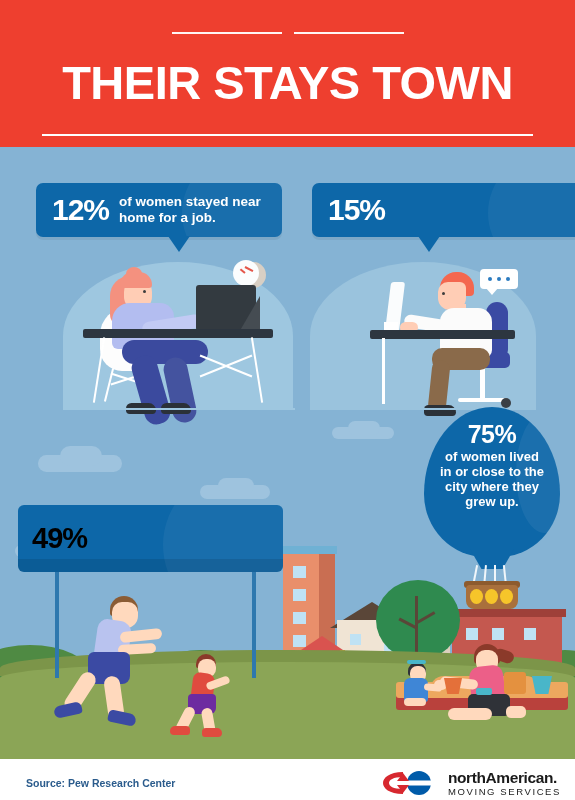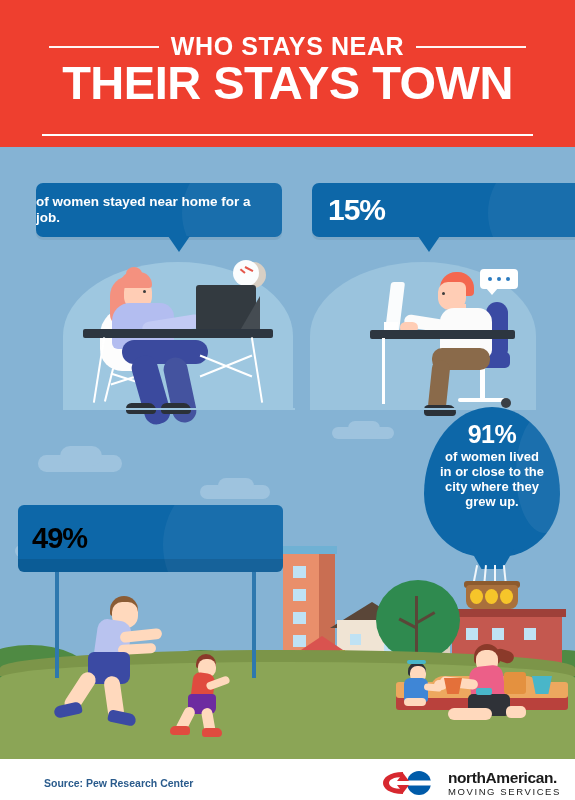--- a/index.html
+++ b/index.html
@@ -131,36 +131,35 @@
 
   
   .sh { position:absolute; }
 
   
   .footer {
     position:absolute; left:0; top:753px; width:575px; height:47px; background:#ffffff;
     border-top: 6px solid #8ba556;
   }
   .source {
-    position:absolute; left:44px; top:18px; font-size:10.5px; color:#2a5b8c; font-weight:bold;
+    position:absolute; left:26px; top:18px; font-size:10.5px; color:#2a5b8c; font-weight:bold;
   }
   .logo { position:absolute; right:14px; top:10px; height:28px; display:flex; align-items:center; gap:7px; }
   .logo-text { line-height:1; }
   .logo-main { font-size:15.5px; font-weight:bold; color:#1a1a1a; letter-spacing:-.4px; }
   .logo-sub { font-size:9.5px; color:#1a1a1a; letter-spacing:1.6px; margin-top:1px; }
 </style>
 </head>
 <body>
 
 <div class="poster">
 
   <div class="header">
     <div class="kicker-row">
       <div class="kicker-rule"></div>
-      <div class="kicker-text">WHO STAYS NEAR</div>
       <div class="kicker-rule"></div>
     </div>
     <div class="headline">THEIR STAYS TOWN</div>
     <div class="header-rule"></div>
   </div>
 
   <div class="sky"></div>
 
   <div class="cloud" style="left:38px;  top:455px; width:84px; height:17px;"></div>
   <div class="cloud" style="left:60px;  top:446px; width:42px; height:20px;"></div>
@@ -233,34 +232,35 @@
   <div class="sh" style="left:424px;top:405px;width:32px;height:11px;background:#2b3138;border-radius:5px 8px 4px 4px;"></div>
 
   <div class="sh" style="left:388px;top:282px;width:14px;height:50px;background:#fafcfd;border-radius:3px;transform:skewX(-7deg);"></div>
   <div class="sh" style="left:384px;top:322px;width:14px;height:12px;background:#ffffff;"></div>
   <div class="sh" style="left:370px;top:330px;width:145px;height:9px;background:#2d3640;border-radius:2px;"></div>
   <div class="sh" style="left:382px;top:338px;width:3px;height:66px;background:#ffffff;"></div>
   <div class="sh" style="left:310px;top:408px;width:226px;height:2px;background:#9ac3dd;"></div>
 
   <div class="bubble" style="left:36px; top:183px; width:246px; height:54px;">
     <div class="sheen"></div>
+    <div class="pct">12%</div>
     <div class="desc">of women stayed near home for a job.</div>
   </div>
   <div class="bubble-tail" style="left:168px; top:236px;"></div>
 
   <div class="bubble" style="left:312px; top:183px; width:276px; height:54px;">
     <div class="sheen"></div>
     <div class="pct">15%</div>
   </div>
   <div class="bubble-tail" style="left:418px; top:236px;"></div>
 
   <div class="balloon-wrap">
     <div class="balloon-body"></div>
     <div class="balloon-text">
-      <div class="balloon-pct">91%</div>
+      <div class="balloon-pct">75%</div>
       <div class="balloon-desc">of women lived in or close to the city where they grew up.</div>
     </div>
     <div class="balloon-neck"></div>
     <div class="rope" style="left:50px;top:158px;height:22px;transform:rotate(11deg);"></div>
     <div class="rope" style="left:60px;top:158px;height:22px;transform:rotate(5deg);"></div>
     <div class="rope" style="left:70px;top:158px;height:22px;"></div>
     <div class="rope" style="left:80px;top:158px;height:22px;transform:rotate(-6deg);"></div>
     <div class="basket-top"></div>
     <div class="basket"></div>
     <div class="sandbag" style="left:46px;top:182px;"></div>

